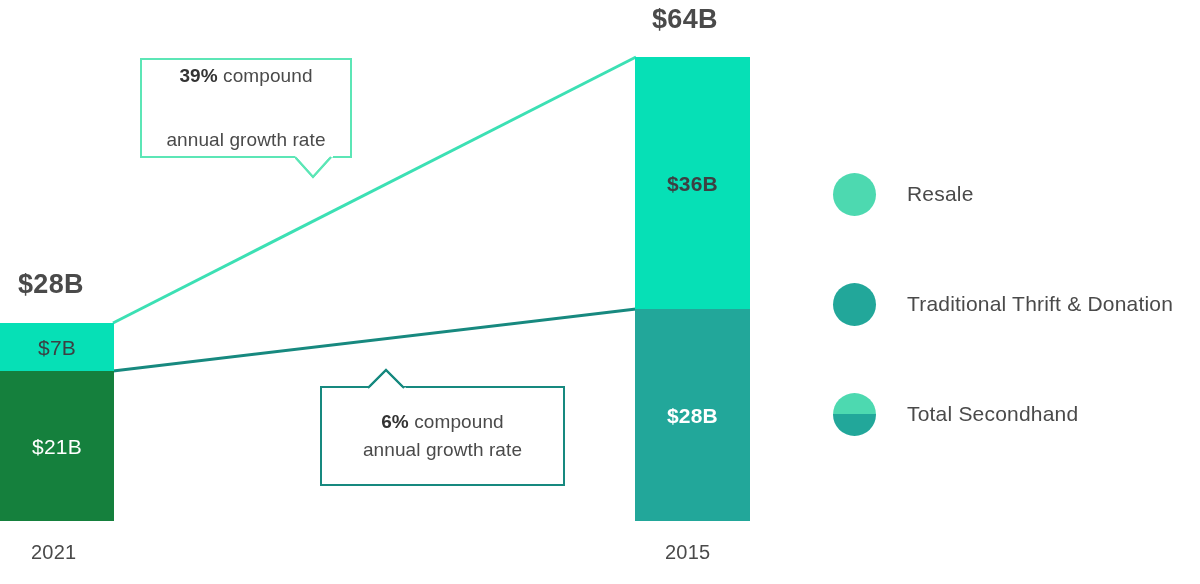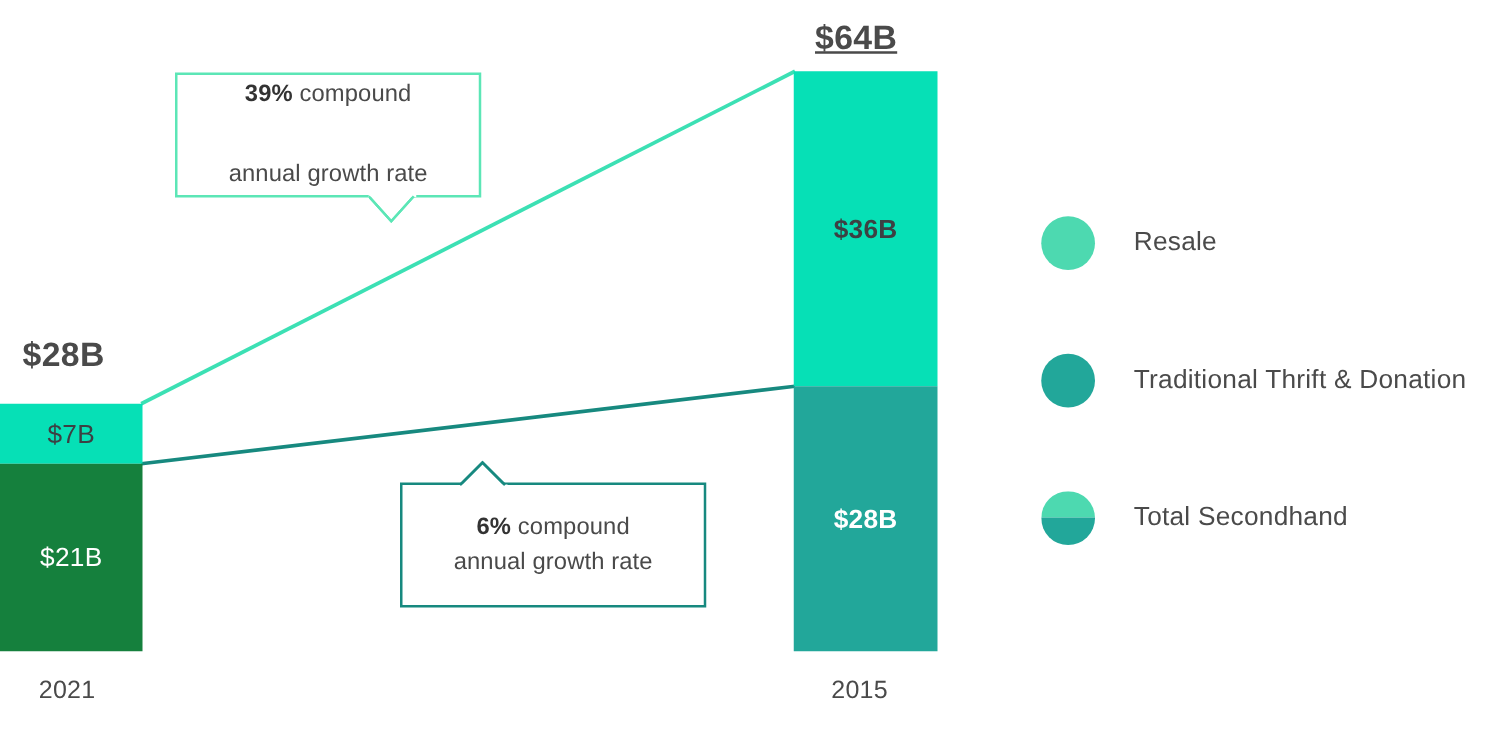--- a/index.html
+++ b/index.html
@@ -63,21 +63,21 @@
   
   .total-label {
     position: absolute;
     font-size: 27px;
     font-weight: bold;
     color: #4a4a4a;
     letter-spacing: 0.3px;
     white-space: nowrap;
   }
   #total-2019 { left: 18px;  top: 269px; }
-  #total-2024 { left: 652px; top: 15px; text-decoration: underline; }
+  #total-2024 { left: 652px; top: 4px; }
 
   
   .year-label {
     position: absolute;
     font-size: 20px;
     color: #4a4a4a;
     letter-spacing: 0.2px;
     white-space: nowrap;
   }
   #year-2019 { left: 31px;  top: 541px; }
@@ -105,21 +105,21 @@
     letter-spacing: 0.1px;
   }
   .callout-line b { font-weight: bold; color: #333333; }
   .callout-tail {
     position: absolute;
     pointer-events: none;
   }
 
   #callout-resale { left: 140px; top: 58px; width: 245px; height: 118px; }
   #callout-resale .callout-box {
-    width: 245px; height: 100px;
+    width: 212px; height: 100px;
     border: 2px solid #5ce6b6;
     gap: 36px;
   }
   #callout-resale .callout-tail { left: 155px; top: 97px; }
 
   #callout-thrift { left: 320px; top: 368px; width: 245px; height: 118px; }
   #callout-thrift .callout-box {
     width: 245px; height: 100px; top: 18px;
     border: 2px solid #17897f;
   }

